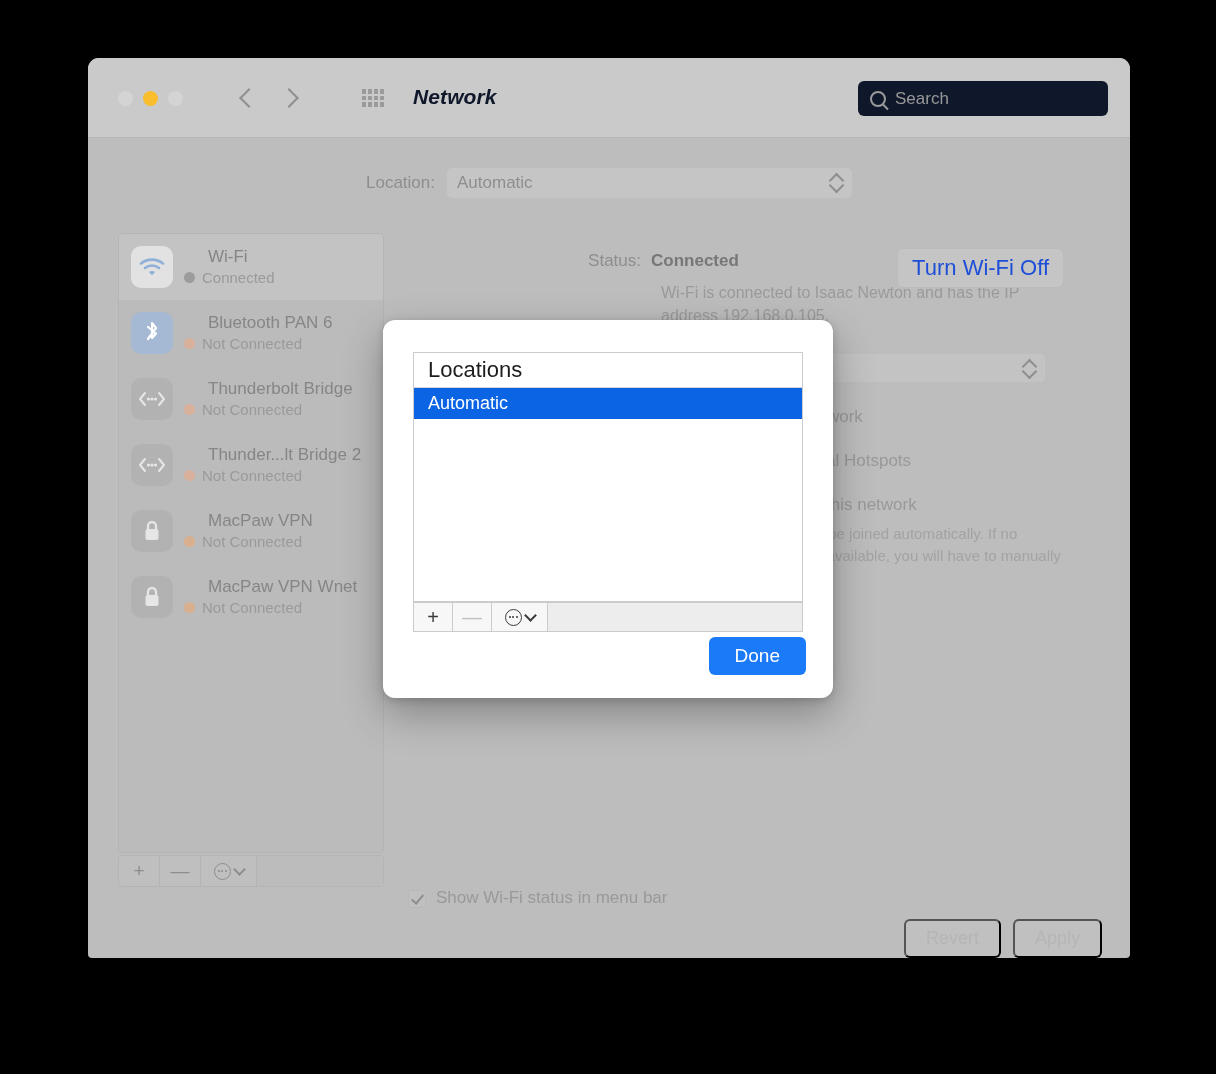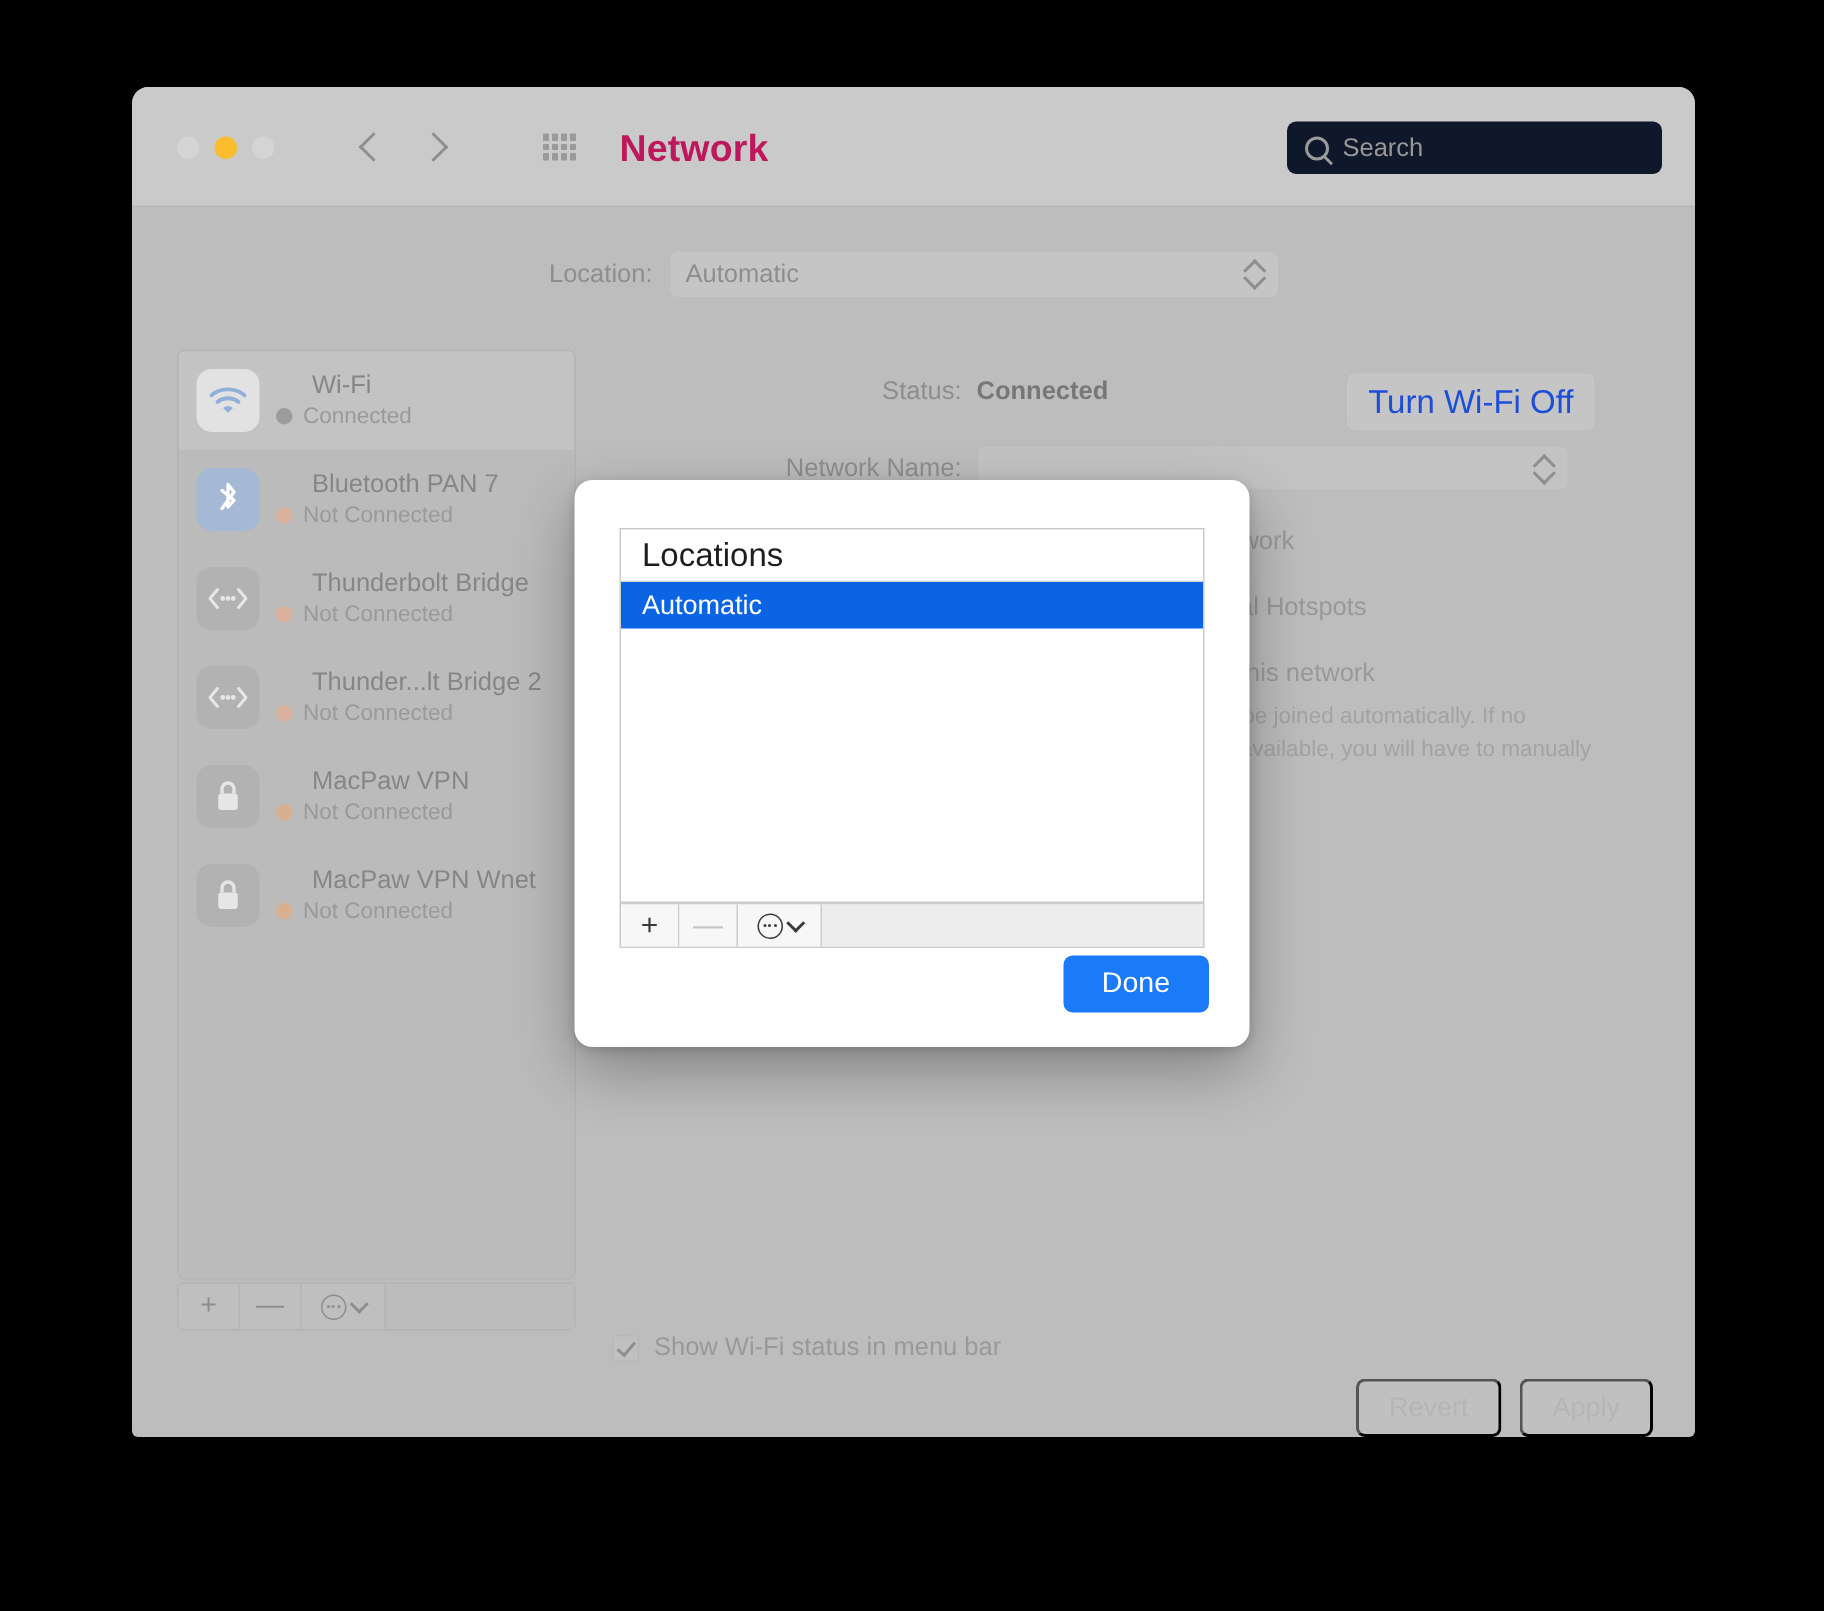--- a/index.html
+++ b/index.html
@@ -87,24 +87,25 @@
   .grid-icon i {
     display: block;
     background: #9a9a9a;
     border-radius: 0.5px;
   }
 
   .win-title {
     position: absolute;
     left: 325px;
     top: 27px;
-    font-size: 25px;
+    font-size: 21px;
     font-weight: bold;
-    color: #be185d;
+    color: #0f172a;
     letter-spacing: 0.1px;
+    font-style: italic;
   }
 
   .searchbox {
     position: absolute;
     right: 22px;
     top: 23px;
     width: 250px;
     height: 35px;
     background: #0f172a;
     border-radius: 6px;
@@ -586,21 +587,21 @@
           </div>
         </div>
 
         <div class="svc">
           <div class="svc-icon bt">
             <svg width="16" height="26" viewBox="0 0 16 26">
                 <path d="M4 7l8 6.5L8 18V3l4 5L4 19" fill="none" stroke="#ffffff" stroke-width="2.2" stroke-linejoin="round" stroke-linecap="round"></path>
               </svg>
           </div>
           <div class="svc-text">
-            <div class="svc-name">Bluetooth PAN 7</div>
+            <div class="svc-name">Bluetooth PAN 6</div>
             <div class="svc-stat">
               <span class="dot orange"></span>
               <span>Not Connected</span>
             </div>
           </div>
         </div>
 
         <div class="svc">
           <div class="svc-icon tb">
             <svg width="30" height="16" viewBox="0 0 30 16">
@@ -694,20 +695,21 @@
         <div class="tb-fill"></div>
       </div>
 
       <div class="detail">
         <div class="row-status">
           <div class="lbl-right">Status:</div>
           <div class="val-bold">Connected</div>
           <button class="btn-grey turn-off">Turn Wi-Fi Off</button>
         </div>
 
+        <div class="status-sub">Wi-Fi is connected to Isaac Newton and has the IP address 192.168.0.105.</div>
 
         <div class="row-netname">
           <div class="lbl-right">Network Name:</div>
           <div class="netname-popup">
             <div class="stepper"></div>
           </div>
         </div>
 
         <div class="opt">
           <span class="cb"></span>

